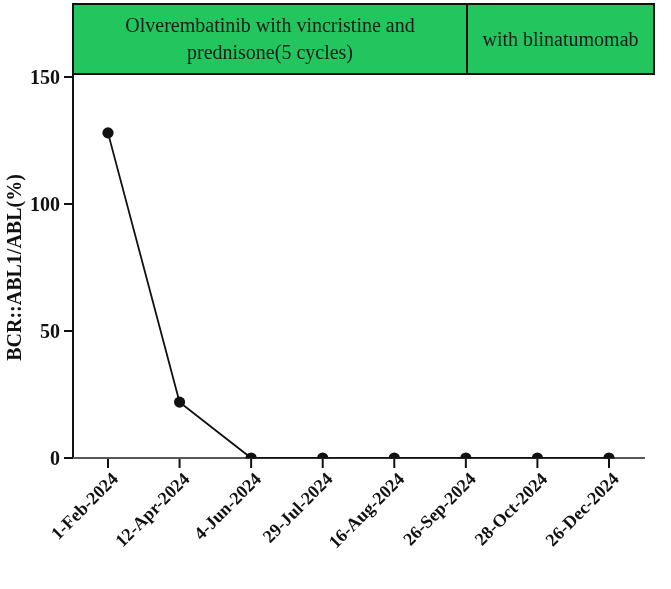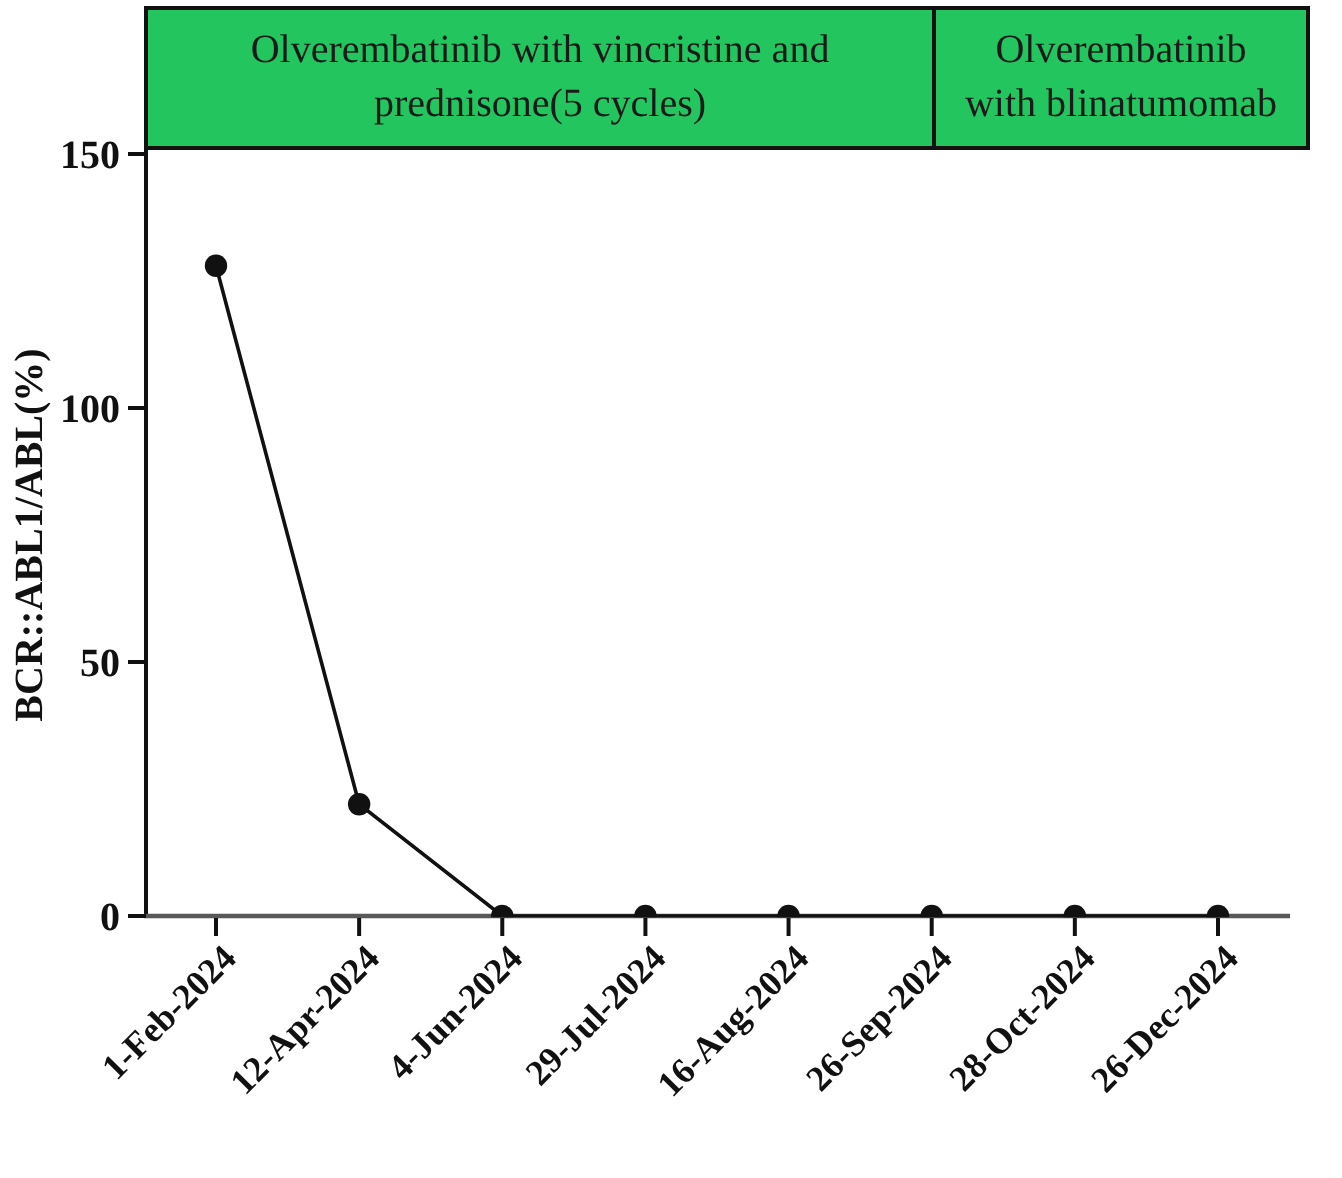--- a/index.html
+++ b/index.html
@@ -84,17 +84,16 @@
       <circle cx="537.42" cy="458" r="5.6" fill="#111111" clip-path="url(#plotclip)"></circle>
       <circle cx="608.99" cy="458" r="5.6" fill="#111111" clip-path="url(#plotclip)"></circle>
     </svg>
 
   <div class="phase-box left">
     <span>Olverembatinib with vincristine and</span>
     <span>prednisone(5 cycles)</span>
   </div>
 
   <div class="phase-box right">
-    <span>Olverembatinib</span>
     <span>with blinatumomab</span>
   </div>
 
 </div>
 
 </body></html>

